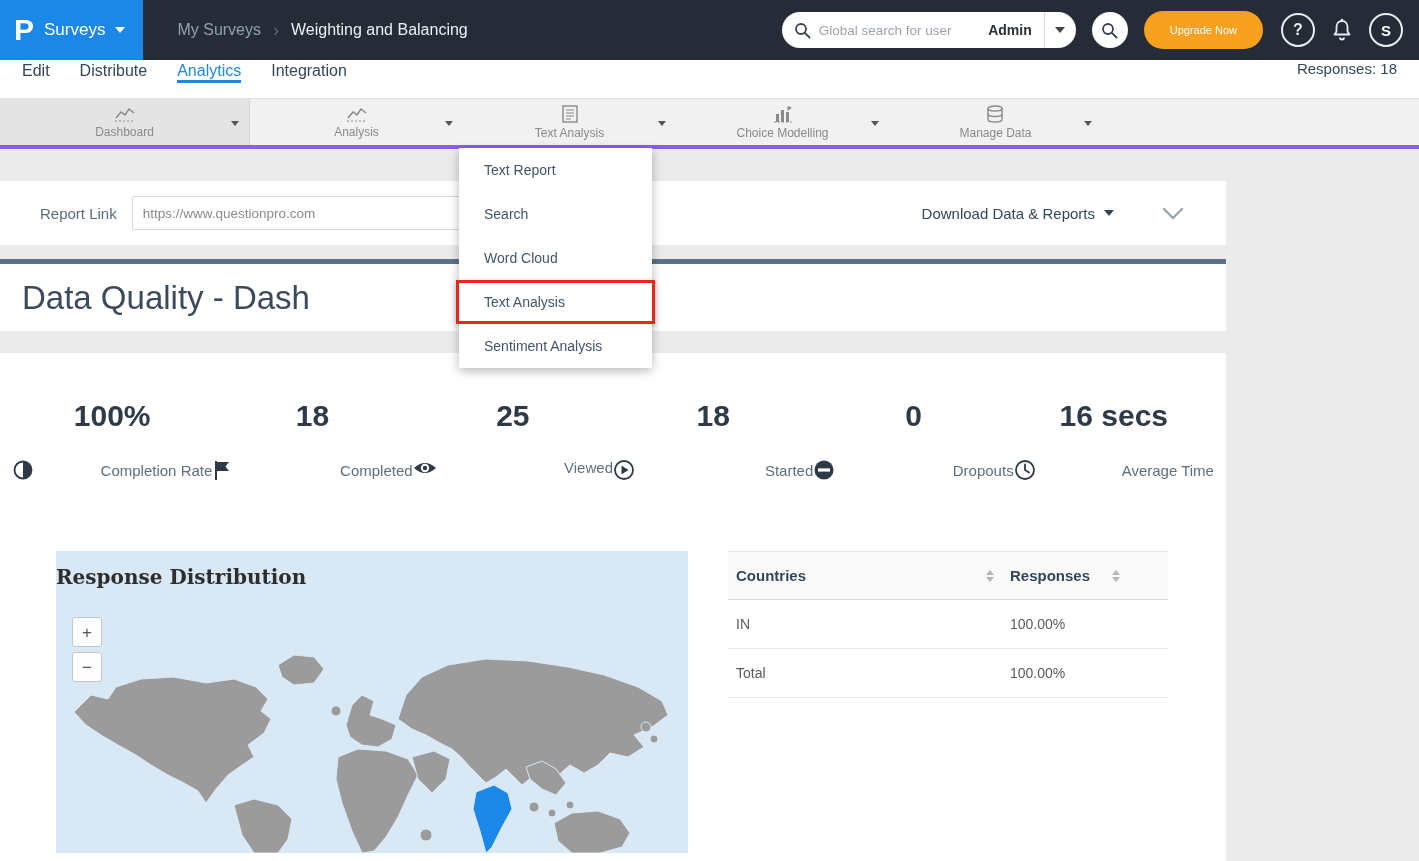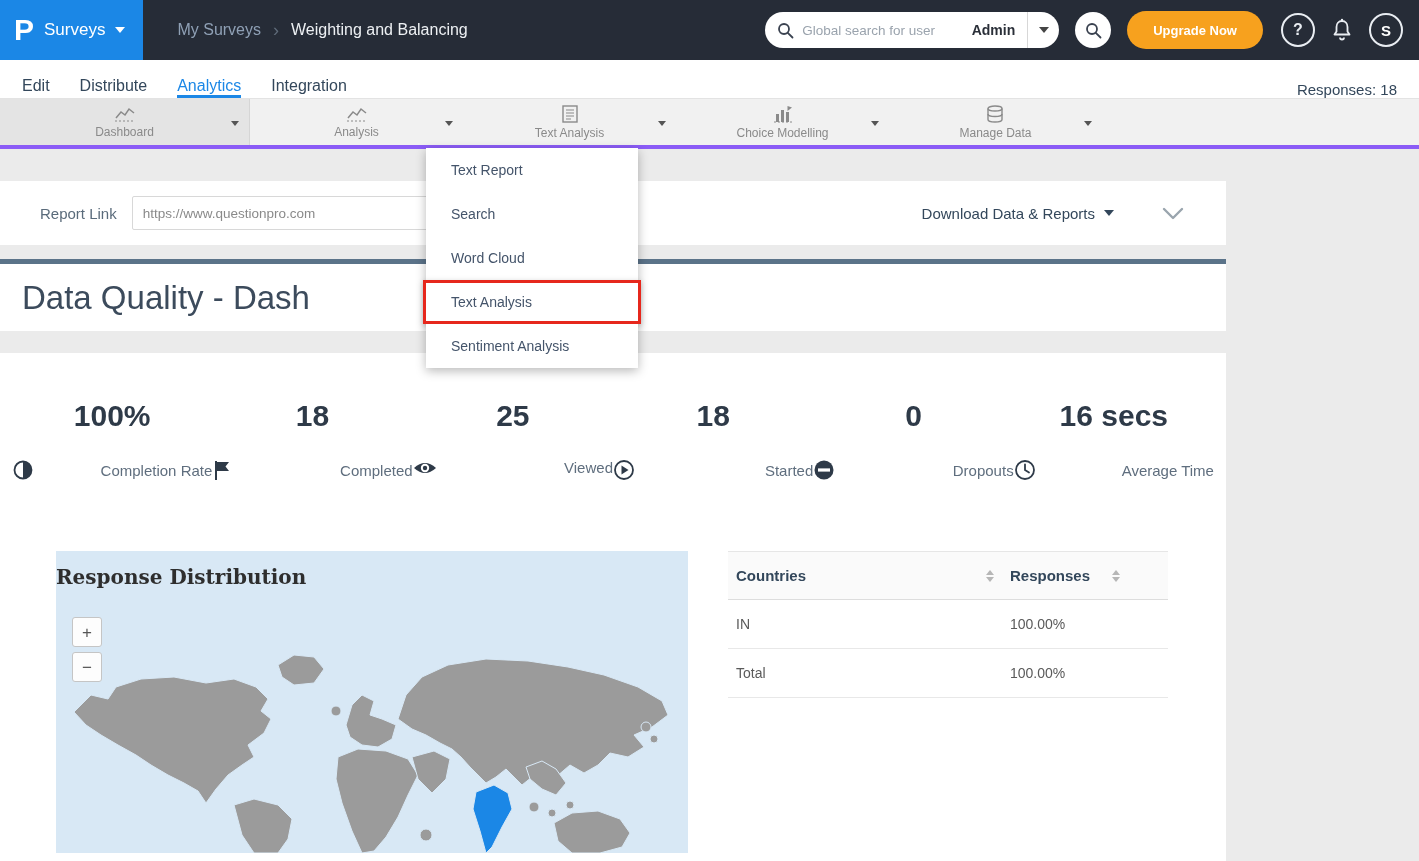--- a/index.html
+++ b/index.html
@@ -17,41 +17,41 @@
   .crumb-current{color:#EDF0F3}
   .top-spacer{flex:1}
   .search-wrap{display:flex;align-items:center}
   .search-pill{width:262px;height:36px;background:#fff;border-radius:18px 0 0 18px;display:flex;align-items:center;padding:0 12px;gap:8px}
   .search-pill input{border:none;outline:none;flex:1;font-size:13.5px;color:#0c4a6e;min-width:0;font-family:inherit;background:transparent}
   .search-pill input::placeholder{color:#9AA3AD}
   .search-scope{font-size:14px;font-weight:bold;color:#2A2F38;cursor:pointer}
   .search-caret{width:32px;height:36px;background:#fff;border:none;border-left:1px solid #D7D7D7;border-radius:0 18px 18px 0;display:flex;align-items:center;justify-content:center;cursor:pointer}
   .search-caret .caret{border-top-color:#444}
   .circle-search{width:36px;height:36px;border-radius:50%;background:#fff;border:none;margin-left:16px;display:flex;align-items:center;justify-content:center;cursor:pointer}
-  .upgrade{height:38px;border:none;border-radius:19px;background:#F7A11E;color:#fff;font-weight:bold;font-size:13px;padding:0 26px;margin:0 18px 0 16px;cursor:pointer;font-family:inherit}
+  .upgrade{height:38px;border:none;border-radius:19px;background:#F7A11E;color:#fff;font-weight:normal;font-size:11px;padding:0 26px;margin:0 18px 0 16px;cursor:pointer;font-family:inherit}
   .icon-ring{width:34px;height:34px;border-radius:50%;border:2px solid #E9EDF2;background:transparent;color:#E9EDF2;font-size:16px;font-weight:bold;display:flex;align-items:center;justify-content:center;cursor:pointer;margin-right:16px;font-family:inherit}
   .bell-btn{background:none;border:none;margin-right:16px;cursor:pointer;display:flex;align-items:center}
   .avatar{width:34px;height:34px;border-radius:50%;border:2px solid #E9EDF2;color:#fff;font-size:15px;font-weight:bold;display:flex;align-items:center;justify-content:center;margin-right:16px;cursor:pointer}
 
   
-  .subnav{height:39px;background:#fff;border-bottom:1px solid #E3E3E3;display:flex;align-items:flex-end;padding:0 22px;position:relative;z-index:55}
+  .subnav{height:39px;background:#fff;border-bottom:1px solid #E3E3E3;display:flex;align-items:flex-start;padding:0 22px;position:relative;z-index:55}
   .tab{display:flex;align-items:center;margin-right:30px;font-size:16px;color:#33475B;cursor:pointer;border-bottom:3px solid transparent;padding-top:2px}
   .tab.active{color:#1B87E6;border-bottom-color:#1B87E6}
   .responses{margin-left:auto;display:flex;align-items:center;color:#33475B;font-size:15px}
 
   
   .toolbar{height:50px;background:#F1F1F1;border-bottom:4px solid #8b5cf6;display:flex;position:relative;z-index:54}
   .tool{width:213px;display:flex;align-items:center;justify-content:center;position:relative;color:#8A8A8A;cursor:pointer}
   .tool.active{width:250px;background:#E4E4E4;border-right:1px solid #D5D5D5}
   .tool-stack{display:flex;flex-direction:column;align-items:center;gap:3px}
   .tool-label{font-size:12px}
   .tool .caret{position:absolute;right:10px;top:22px;border-top-color:#555;border-left-width:4px;border-right-width:4px;border-top-width:5px}
 
   
-  .menu{position:absolute;left:426px;top:148px;width:212px;background:#ec4899;box-shadow:0 3px 10px rgba(0,0,0,.28);z-index:80}
+  .menu{position:absolute;left:459px;top:148px;width:193px;background:#ec4899;box-shadow:0 3px 10px rgba(0,0,0,.28);z-index:80}
   .menu-item{height:44px;display:flex;align-items:center;padding-left:25px;font-size:14px;color:#44546A;cursor:pointer;background:#fff}
   .menu-item.hl{border:3px solid #E6271C;margin:0 -3px;box-shadow:0 2px 6px rgba(0,0,0,.25)}
 
   
   .content{width:1226px}
   .card{background:#fff}
   .report-card{margin-top:32px;height:64px;display:flex;align-items:center;padding:0 40px}
   .report-label{font-size:15px;color:#5A6B7B;margin-right:15px;white-space:nowrap}
   .report-input{width:470px;height:34px;border:1px solid #D8D8D8;border-radius:2px;padding:0 10px;font-size:13.5px;color:#8A8A8A;font-family:inherit}
   .dl{margin-left:auto;display:flex;align-items:center;gap:9px;color:#33475B;font-size:15px;cursor:pointer;background:none;border:none;font-family:inherit}

